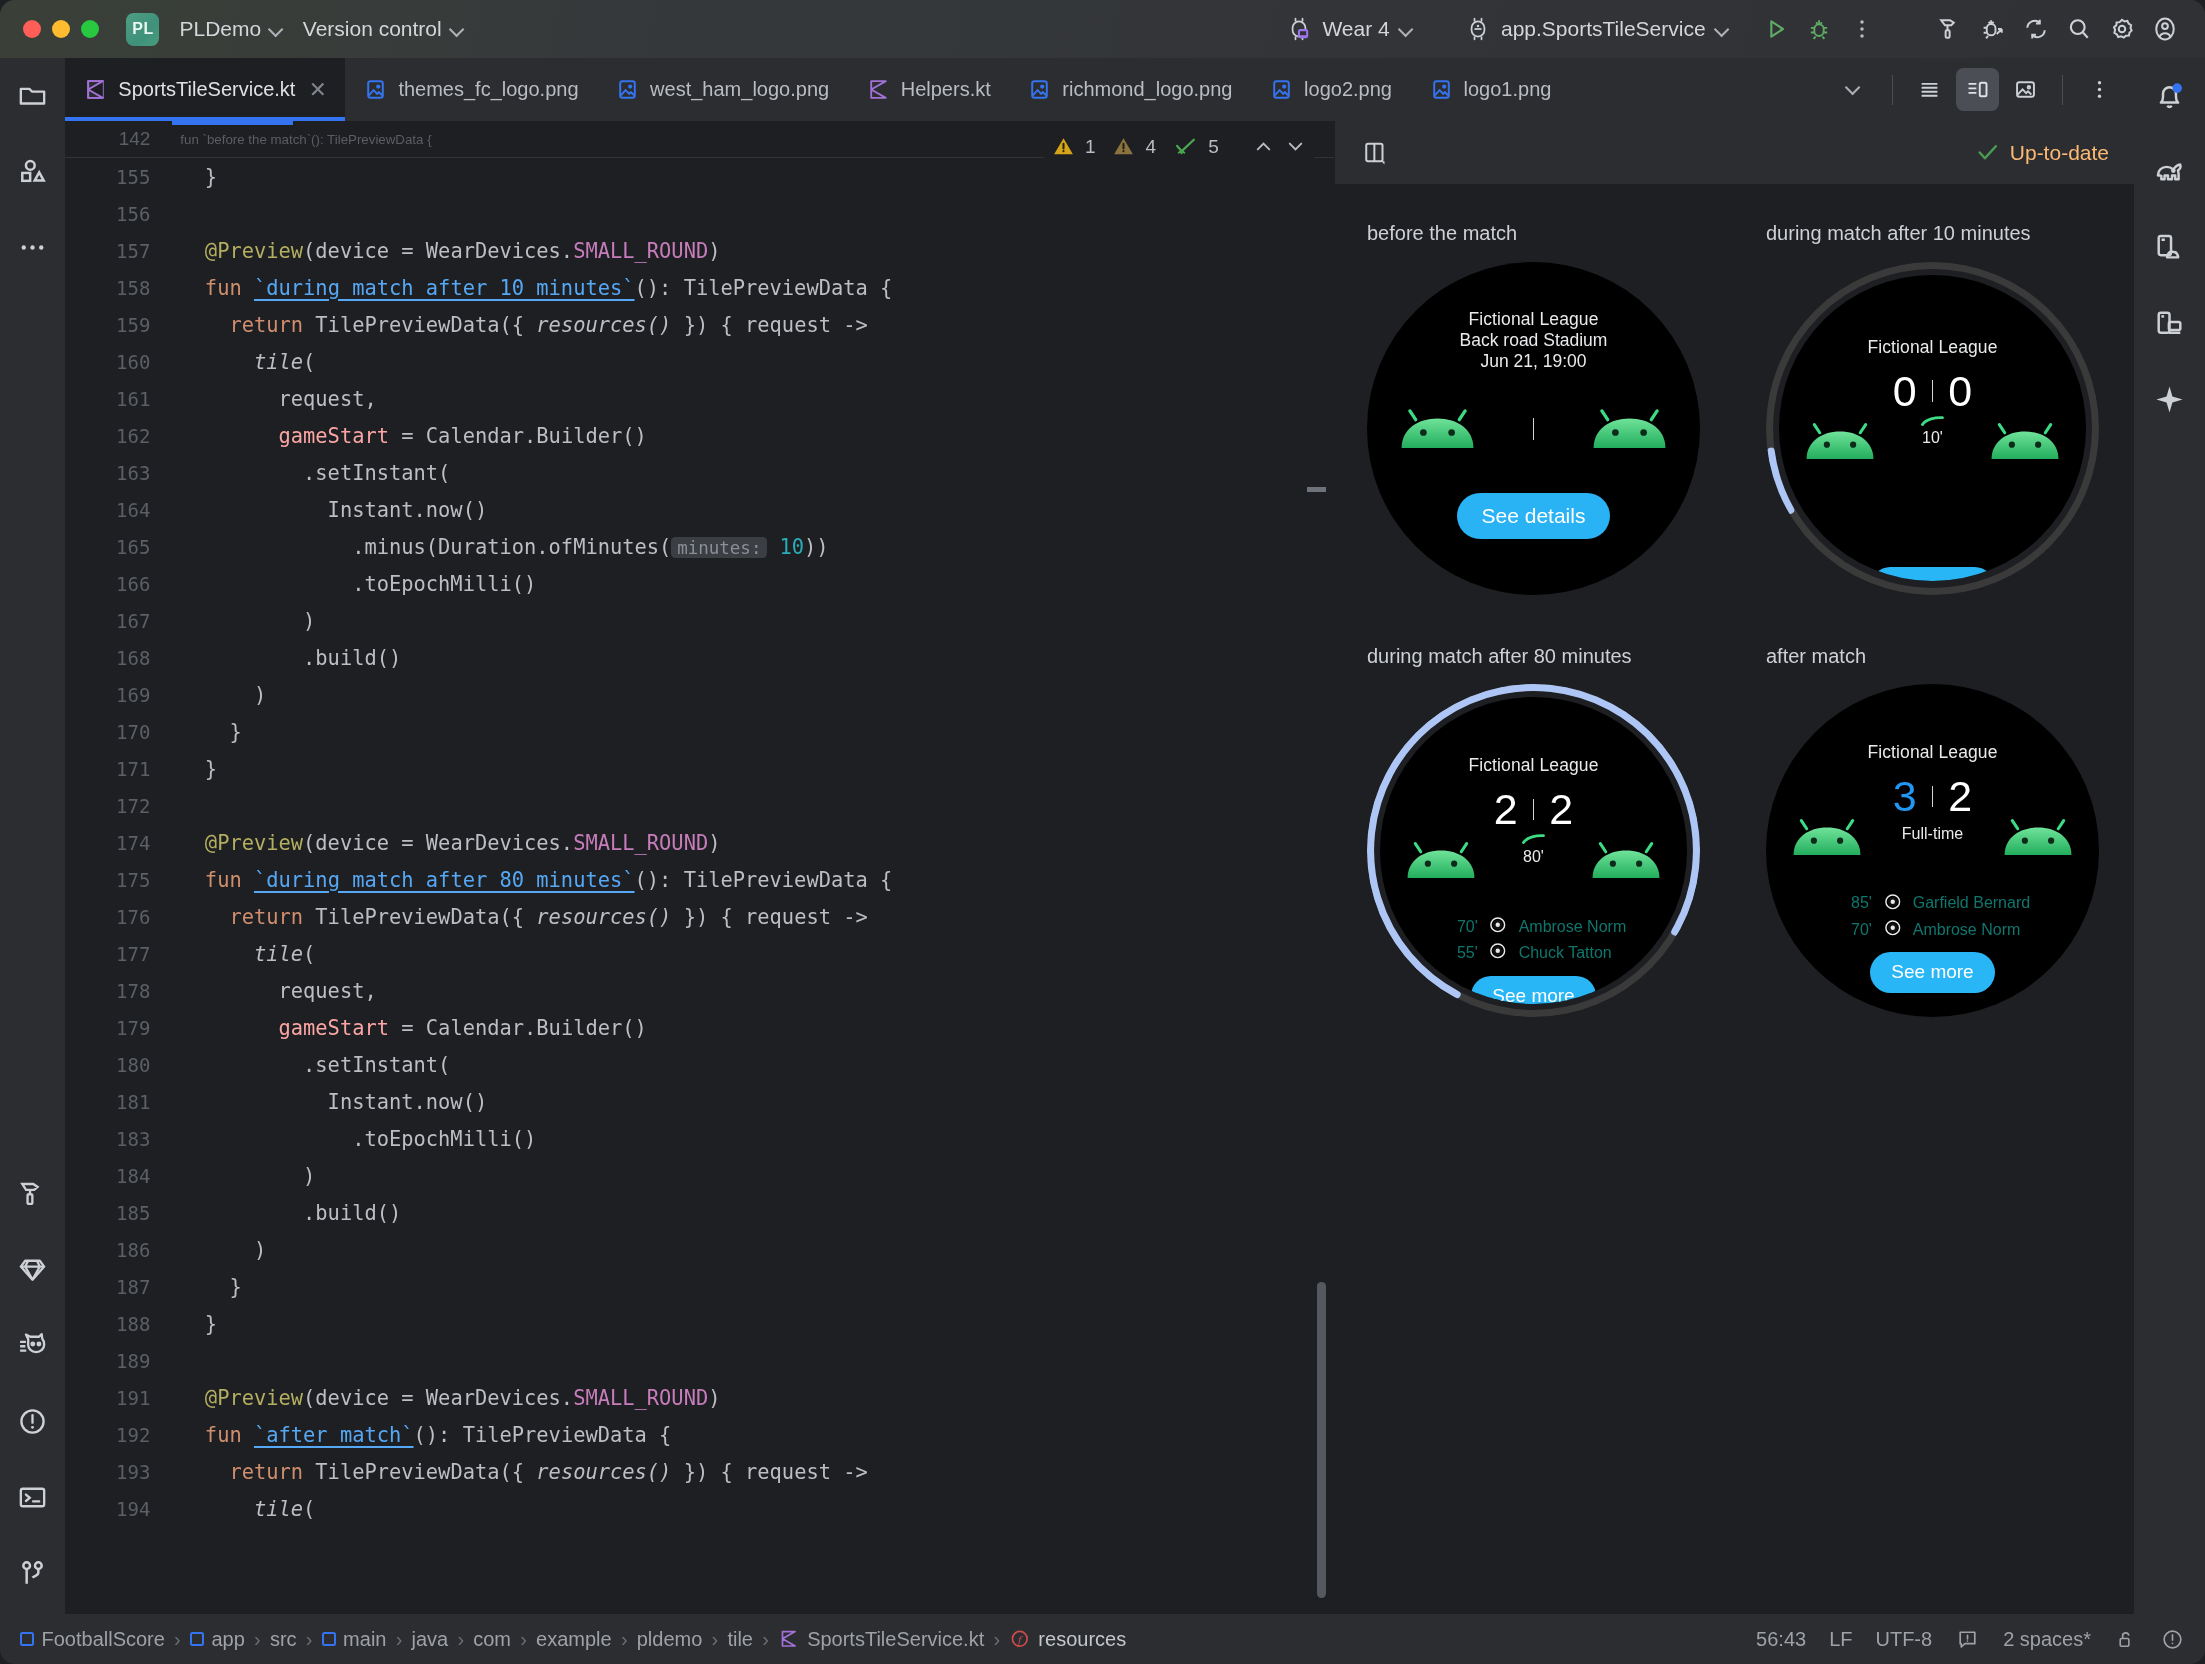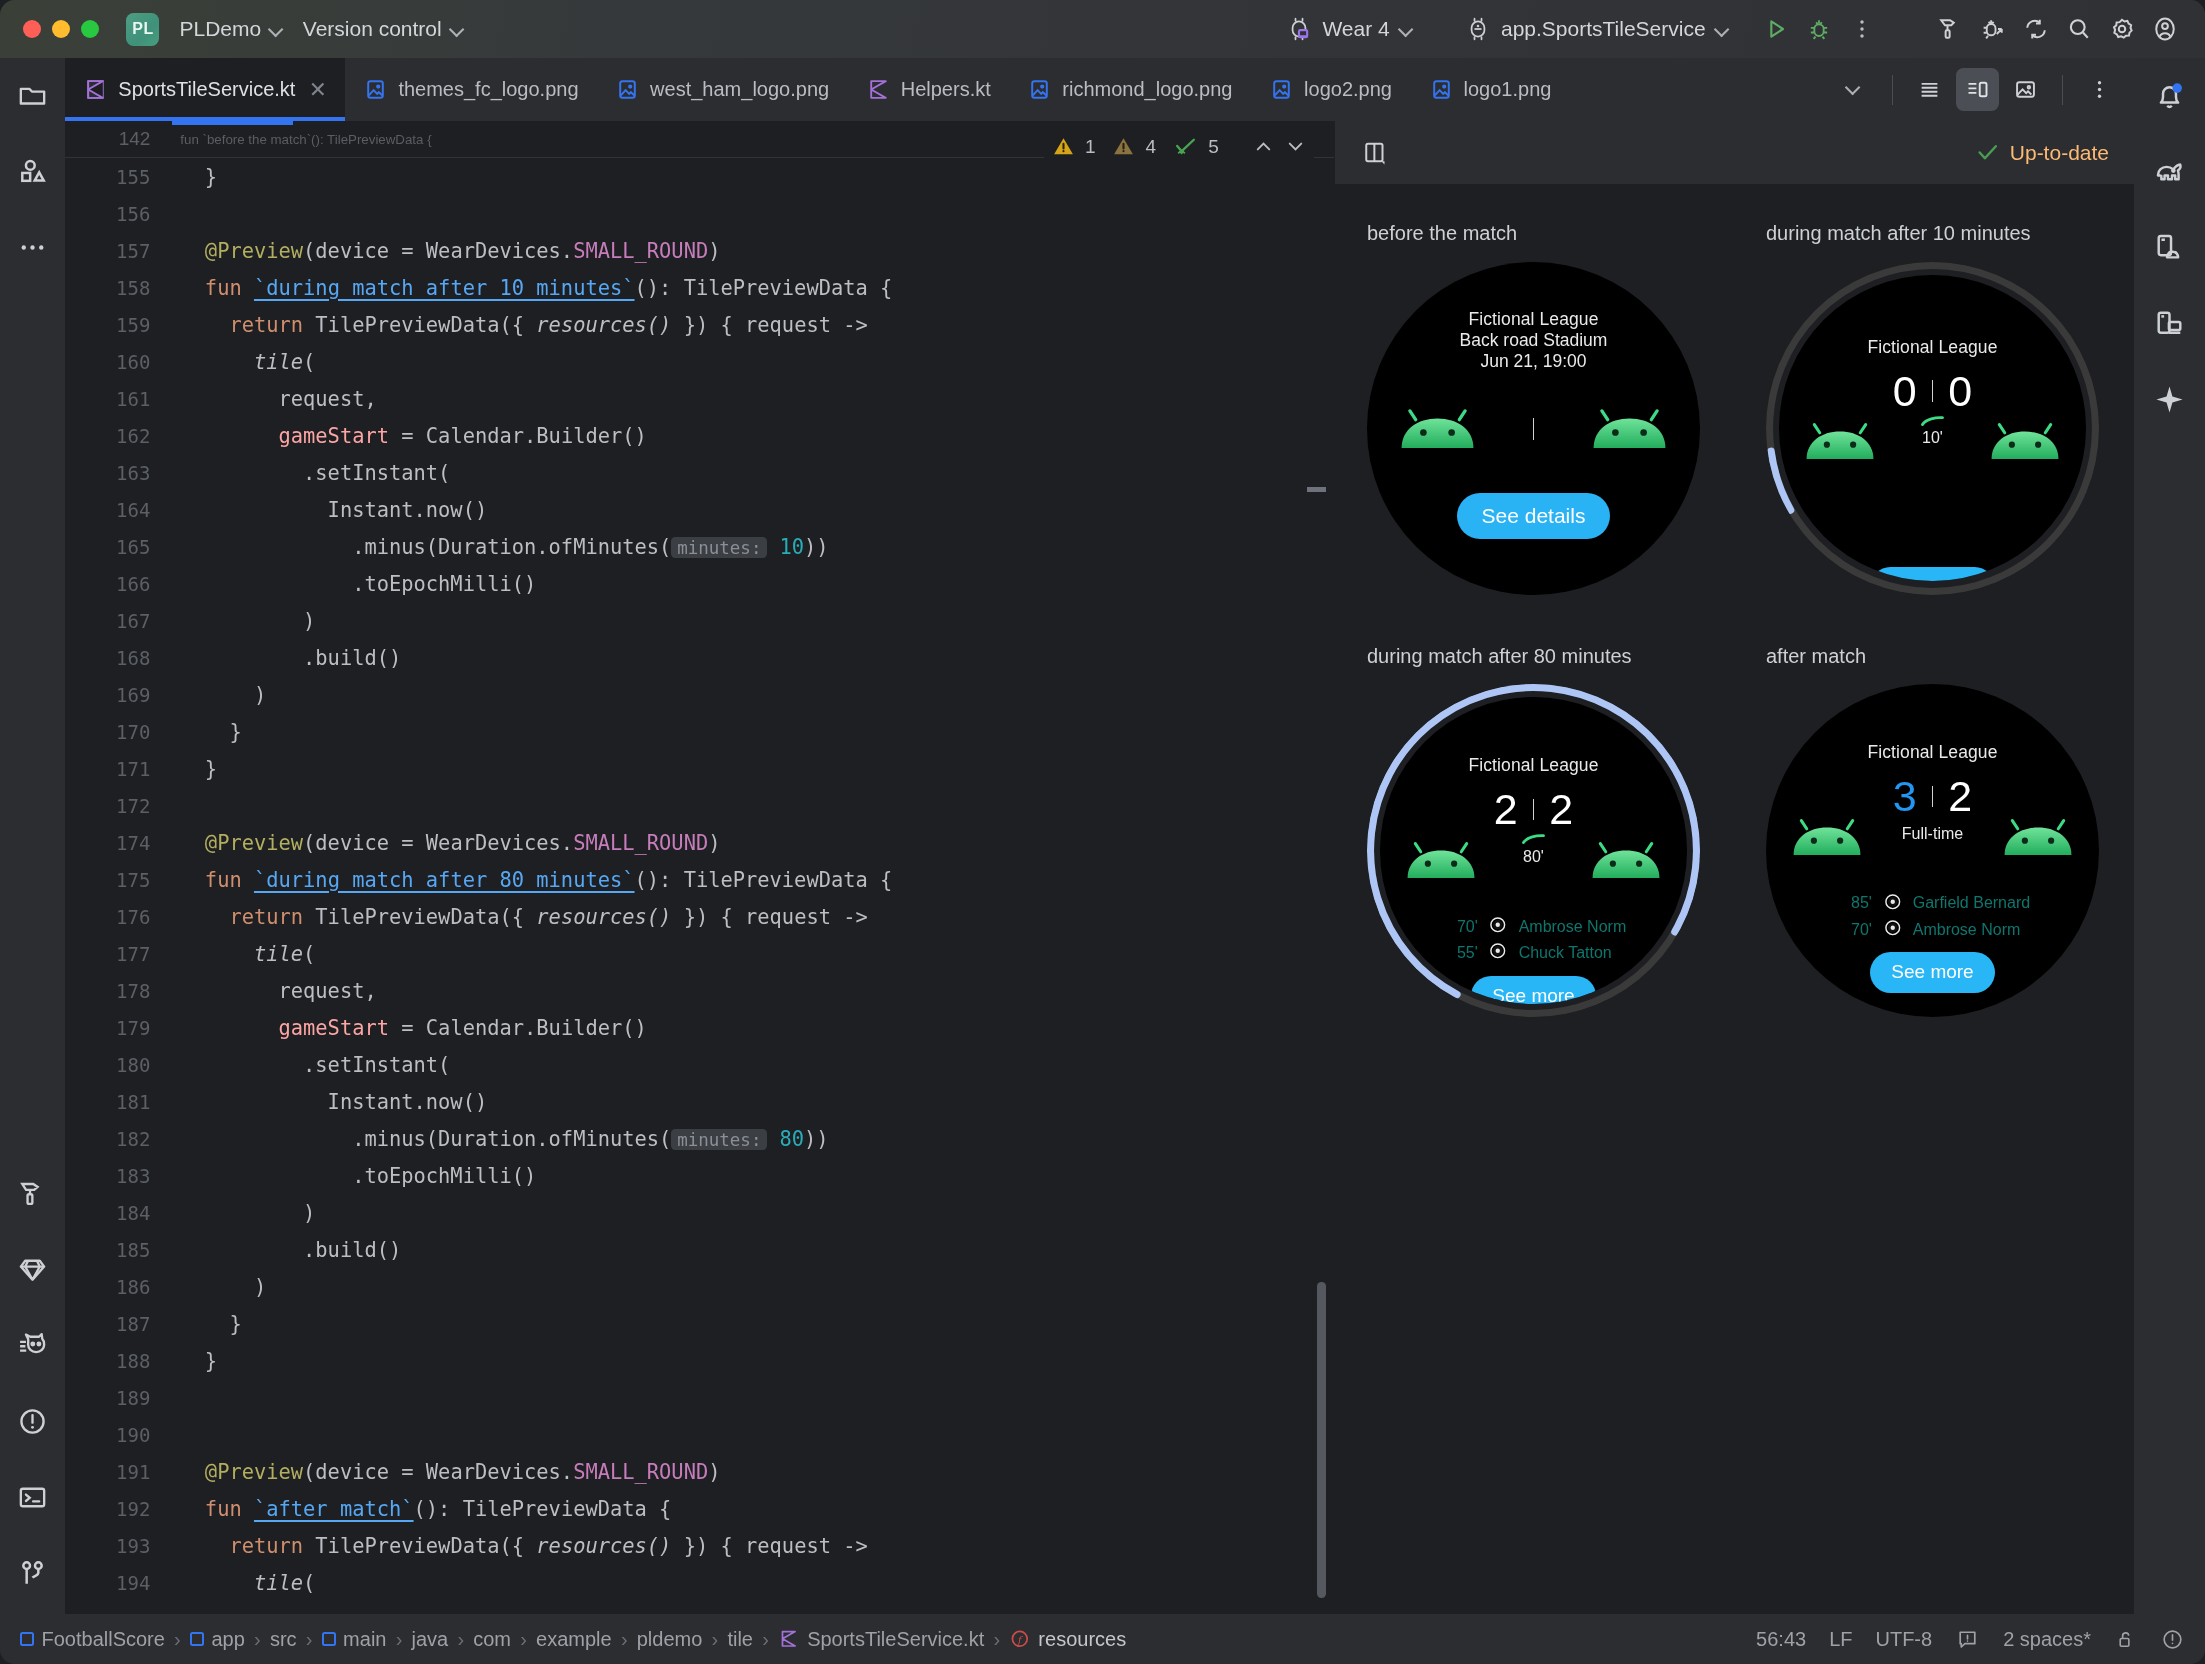--- a/index.html
+++ b/index.html
@@ -617,24 +617,20 @@
                 </div>
                 <div class="ln-row">
                   <span class="gut">180</span>
                   <span class="code"><span class="">          .setInstant(</span></span>
                 </div>
                 <div class="ln-row">
                   <span class="gut">181</span>
                   <span class="code"><span class="">            Instant.now()</span></span>
                 </div>
                 <div class="ln-row">
-                  <span class="gut">182</span>
-                  <span class="code"><span class="">              .minus(Duration.ofMinutes(</span><span class="hintchip">minutes:</span><span class=""> </span><span class="num">80</span><span class="">))</span></span>
-                </div>
-                <div class="ln-row">
                   <span class="gut">183</span>
                   <span class="code"><span class="">              .toEpochMilli()</span></span>
                 </div>
                 <div class="ln-row">
                   <span class="gut">184</span>
                   <span class="code"><span class="">          )</span></span>
                 </div>
                 <div class="ln-row">
                   <span class="gut">185</span>
                   <span class="code"><span class="">          .build()</span></span>
@@ -646,24 +642,20 @@
                 <div class="ln-row">
                   <span class="gut">187</span>
                   <span class="code"><span class="">    }</span></span>
                 </div>
                 <div class="ln-row">
                   <span class="gut">188</span>
                   <span class="code"><span class="">  }</span></span>
                 </div>
                 <div class="ln-row">
                   <span class="gut">189</span>
-                  <span class="code"></span>
-                </div>
-                <div class="ln-row">
-                  <span class="gut">190</span>
                   <span class="code"></span>
                 </div>
                 <div class="ln-row">
                   <span class="gut">191</span>
                   <span class="code"><span class="ann">  @Preview</span><span class="">(device = WearDevices.</span><span class="cst">SMALL_ROUND</span><span class="">)</span></span>
                 </div>
                 <div class="ln-row">
                   <span class="gut">192</span>
                   <span class="code"><span class="k">  fun </span><span class="fnm wavy underlined">`after match`</span><span class="">(): TilePreviewData {</span></span>
                 </div>

